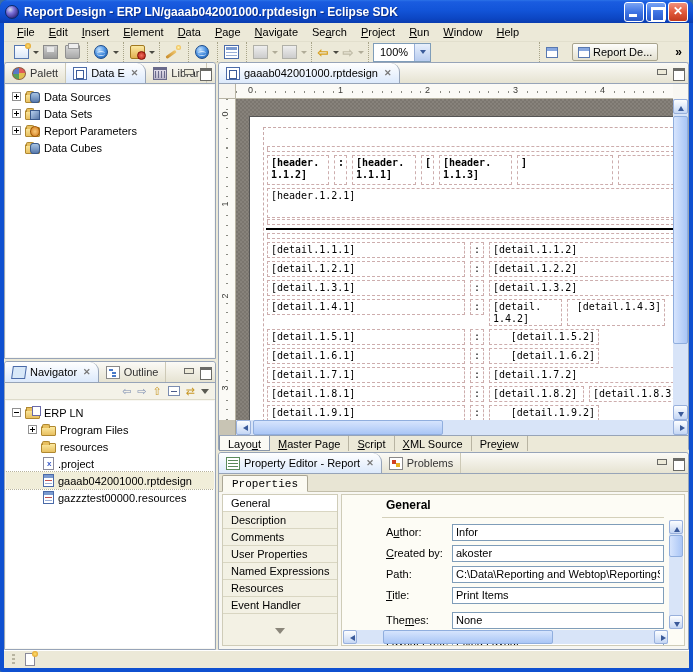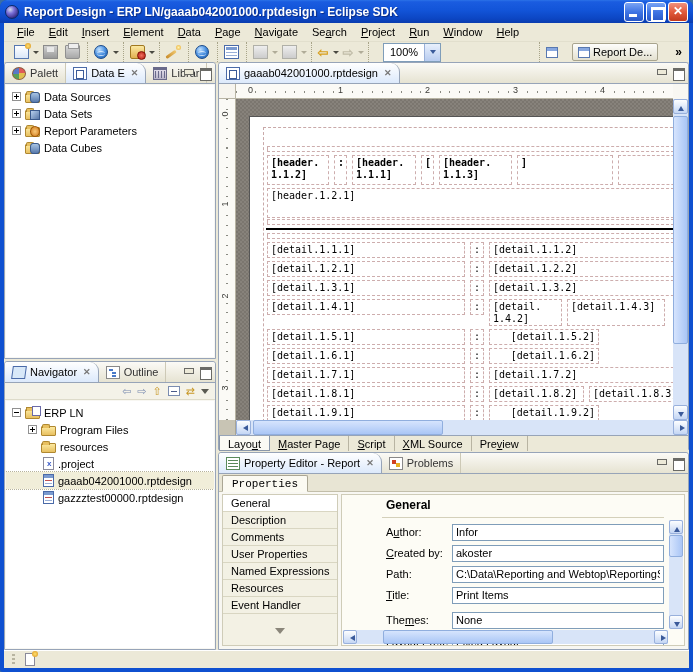--- a/index.html
+++ b/index.html
@@ -60,21 +60,21 @@
   .ic-wand::after{content:'';position:absolute;right:0px;top:0px;width:5px;height:5px;border-radius:50%;
     background:radial-gradient(#fff4b0,#e8a830);}
   .ic-report{background:#fff;border:1px solid #4a6aa8;}
   .ic-report::before{content:'';position:absolute;left:1px;top:1px;right:1px;height:3px;background:#7a9ad0;}
   .ic-report::after{content:'';position:absolute;left:1px;top:6px;right:1px;height:1px;background:#9ab0d8;
     box-shadow:0 3px 0 #9ab0d8;}
   .ic-graydoc{background:linear-gradient(#eee,#ccc);border:1px solid #b0b0a8;}
   .arrow-glyph{font-size:13px;line-height:13px;font-weight:bold;}
   .back-arrow{color:#d8a020;}
   .fwd-arrow{color:#c0bca8;}
-  .combo{display:flex;align-items:center;height:19px;border:1px solid #7f9db9;background:#fff;margin-left:12px;}
+  .combo{display:flex;align-items:center;height:19px;border:1px solid #7f9db9;background:#fff;margin-left:2px;}
   .combo-val{padding:0 6px;min-width:40px;font-size:11px;}
   .combo-btn{width:16px;height:17px;background:linear-gradient(#e8f0fc,#b8ccf0);border-left:1px solid #9ab0d8;
     display:flex;align-items:center;justify-content:center;}
   .combo-btn::after{content:'';border:3px solid transparent;border-top:4px solid #3a5a9a;margin-top:3px;}
   .tb-right{margin-left:auto;display:flex;align-items:center;gap:14px;padding-right:4px;border-left:1px dotted #a8a488;height:20px;padding-left:6px;}
   .persp-btn{display:flex;align-items:center;gap:3px;border:1px solid #9a96822;background:linear-gradient(#fdfdfb,#e4e1d0);
     border:1px solid #a8a48e;border-radius:2px;padding:1px 5px;height:18px;}
   .ic-persp{width:12px;height:11px;background:#fff;border:1px solid #5878b0;position:relative;}
   .ic-persp::before{content:'';position:absolute;left:0;top:0;right:0;height:3px;background:#88a8e0;}
   .chev{font-weight:bold;font-size:12px;padding:0 3px;}
@@ -173,21 +173,21 @@
   .w62{width:62px;flex:none;} .w13{width:13px;flex:none;text-align:center;} .w64{width:64px;flex:none;}
   .w73{width:73px;flex:none;} .w96{width:96px;flex:none;} .fill{flex:1;}
   .g-h2{height:30px;margin:1px 1px;}
   .g-line{height:2px;background:#000;margin:3px 0;}
   .d-row{display:flex;gap:5px;margin:3px 1px;}
   .d-l{width:198px;flex:none;height:16px;}
   .d-c{width:14px;flex:none;text-align:center;height:16px;}
   .d-r{flex:1;height:16px;}
   .d-r.nw73{width:73px;flex:none;height:27px;}
   .nw73 .wrap{display:inline-block;width:50px;word-break:break-all;}
-  .d-r.nw98{width:98px;flex:none;height:27px;}
+  .d-r.nw98{width:98px;flex:none;height:27px;text-align:right;}
   .d-r.nw110{width:110px;flex:none;text-align:right;}
   .d-r.nw95{width:95px;flex:none;}
   .d-r.nw92{width:92px;flex:none;}
   
   .vscroll{position:absolute;right:0;top:36px;width:15px;height:321px;background:#d8e4f8;}
   .hscroll-row{position:absolute;left:0;right:0;top:357px;height:15px;}
   .hs-corner{position:absolute;left:0;top:0;width:17px;height:15px;background:#c8c4b4;border-right:1px solid #a8a494;}
   .hscroll{position:absolute;left:17px;right:0;top:0;height:15px;background:#d8e4f8;}
   .sbtn{position:absolute;width:15px;height:15px;background:linear-gradient(#fdfeff,#c4d6f4);
     border:1px solid #98b0dc;border-radius:2px;}
@@ -436,21 +436,21 @@
         <div class="trow sel">
           <span class="indent"></span>
           <span class="exp-space"></span>
           <span class="ti ti-rpt"></span>
           <span>gaaab042001000.rptdesign</span>
         </div>
         <div class="trow">
           <span class="indent"></span>
           <span class="exp-space"></span>
           <span class="ti ti-rpt"></span>
-          <span>gazzztest00000.rptdesign</span>
+          <span>gazzztest00000.resources</span>
         </div>
       </div>
     </div>
 
     <div class="panel" style="left:214px;top:39px;width:471px;height:388px;">
       <div class="vtabbar">
         <span class="vtab sel">
           <span class="vic vic-dataexp"></span>
           <span>gaaab042001000.rptdesign</span>
           <span class="tab-close">✕</span>

